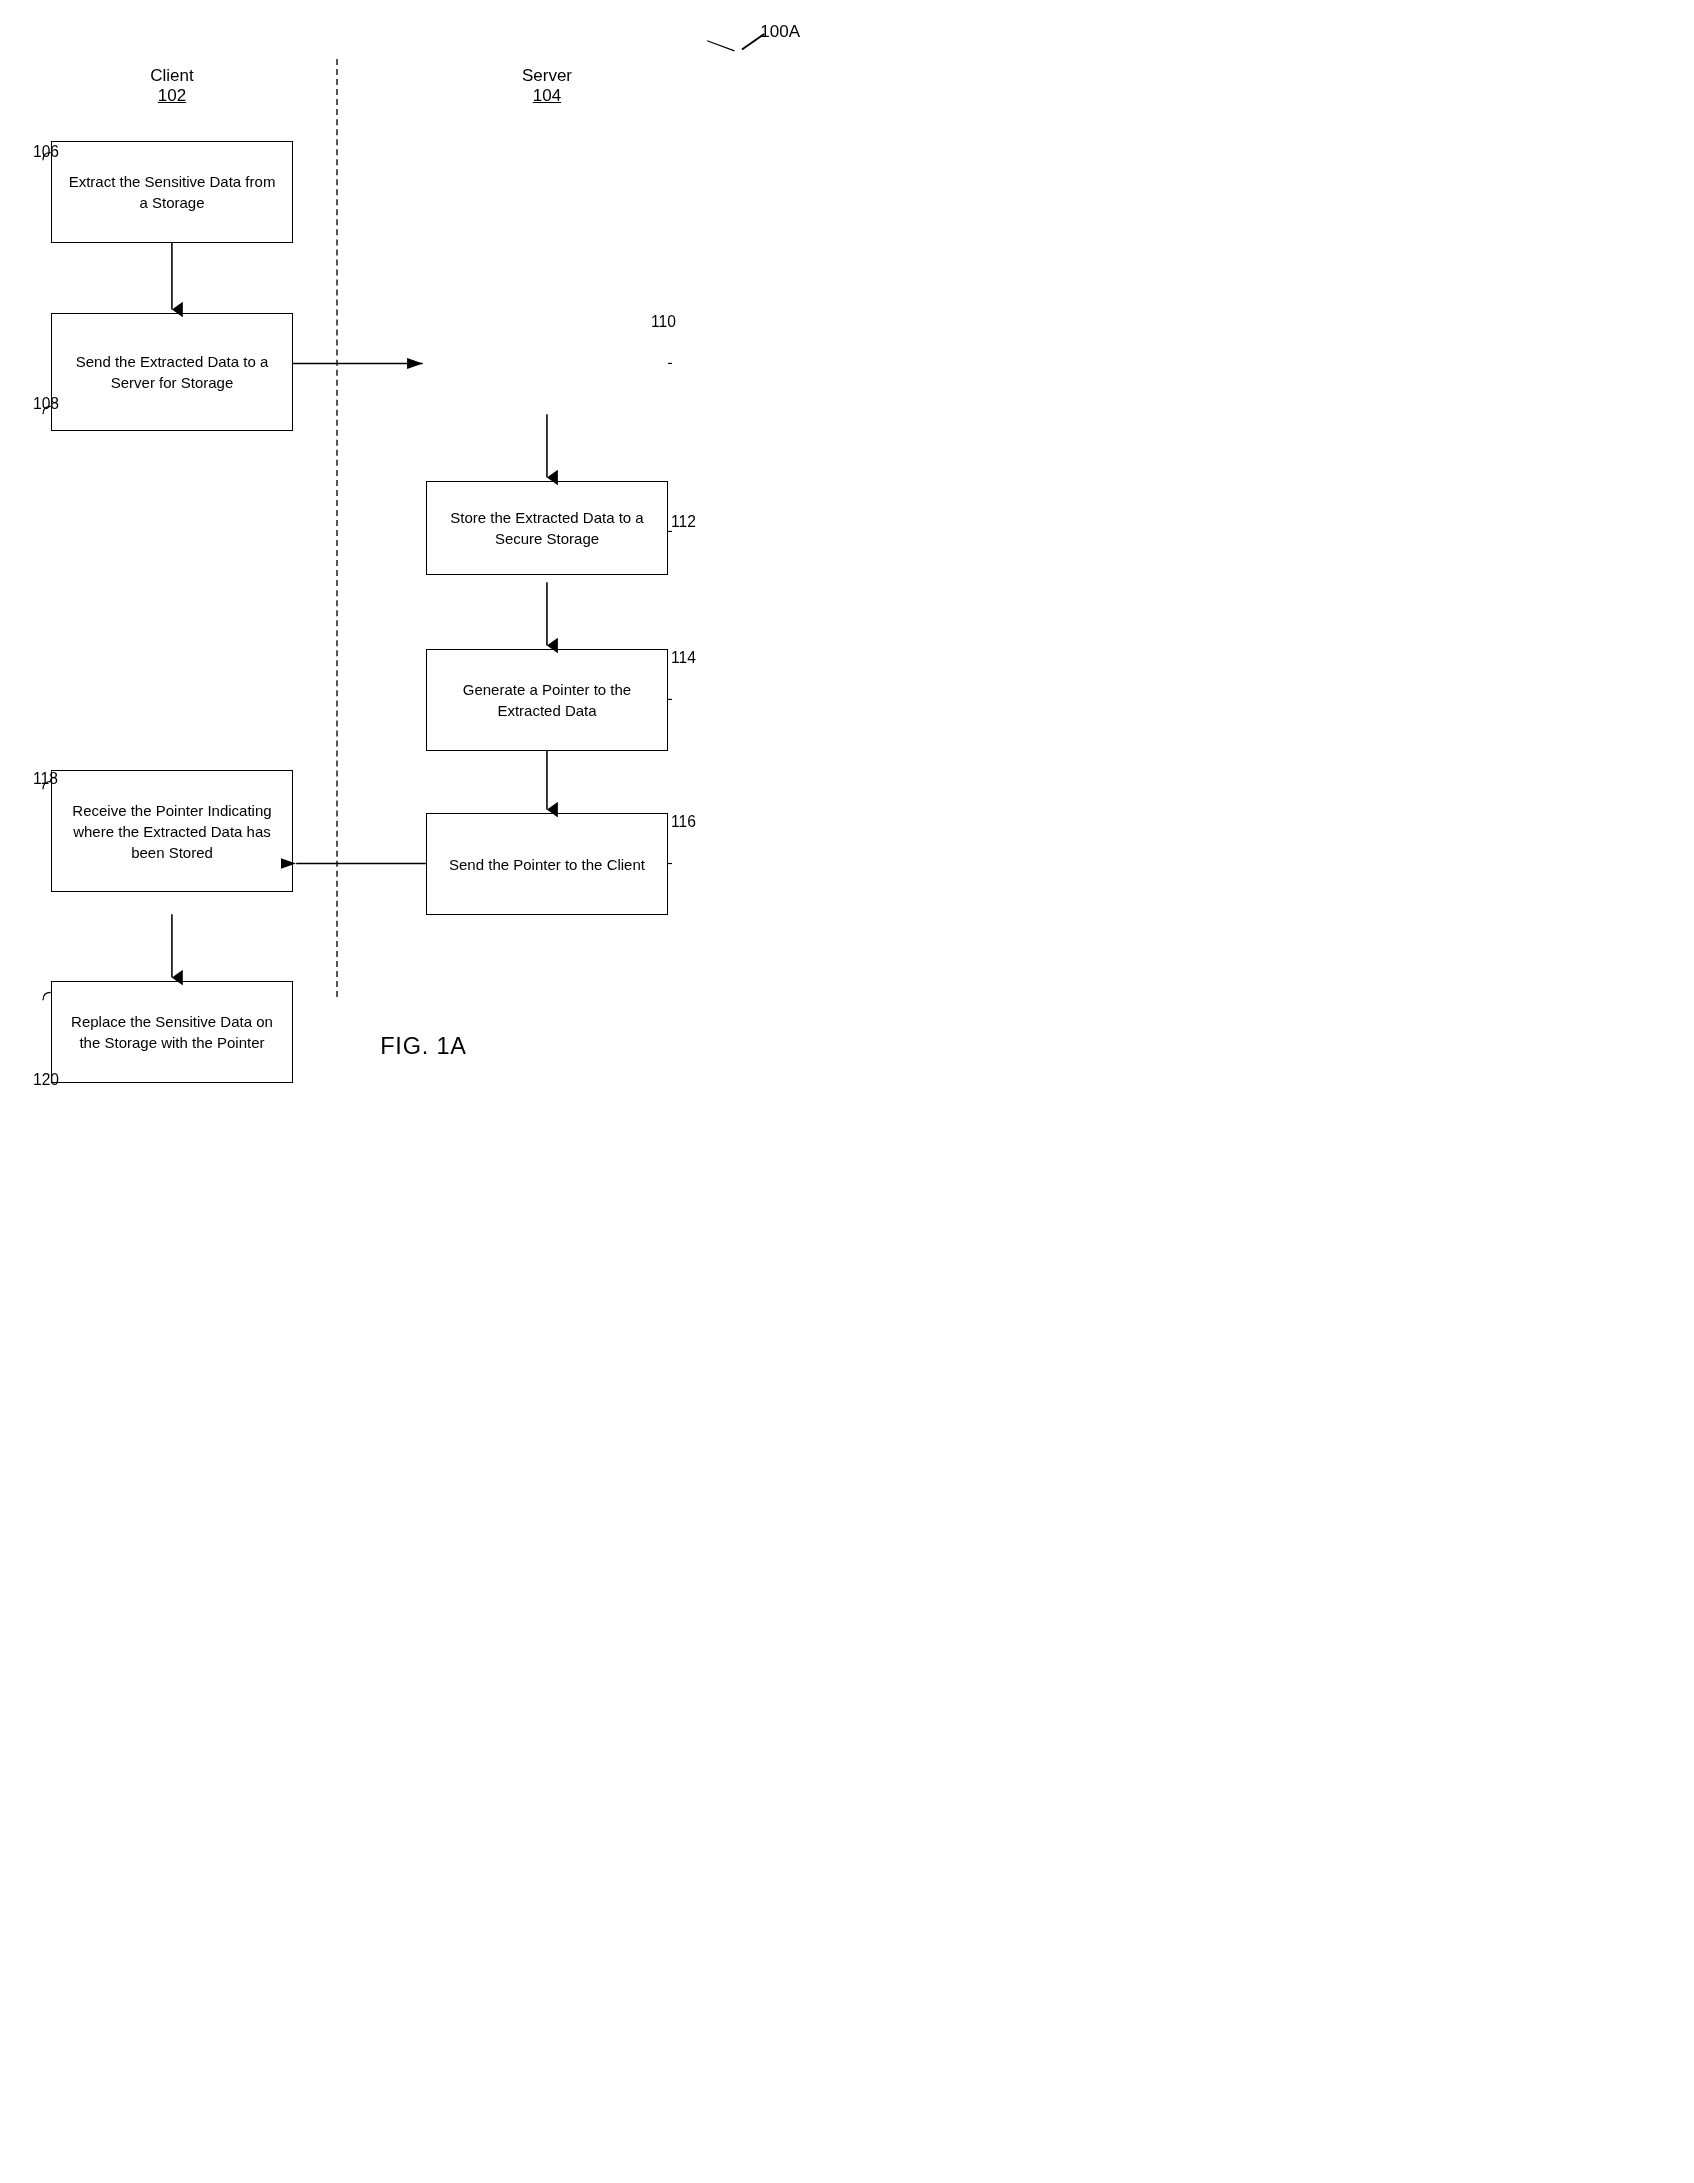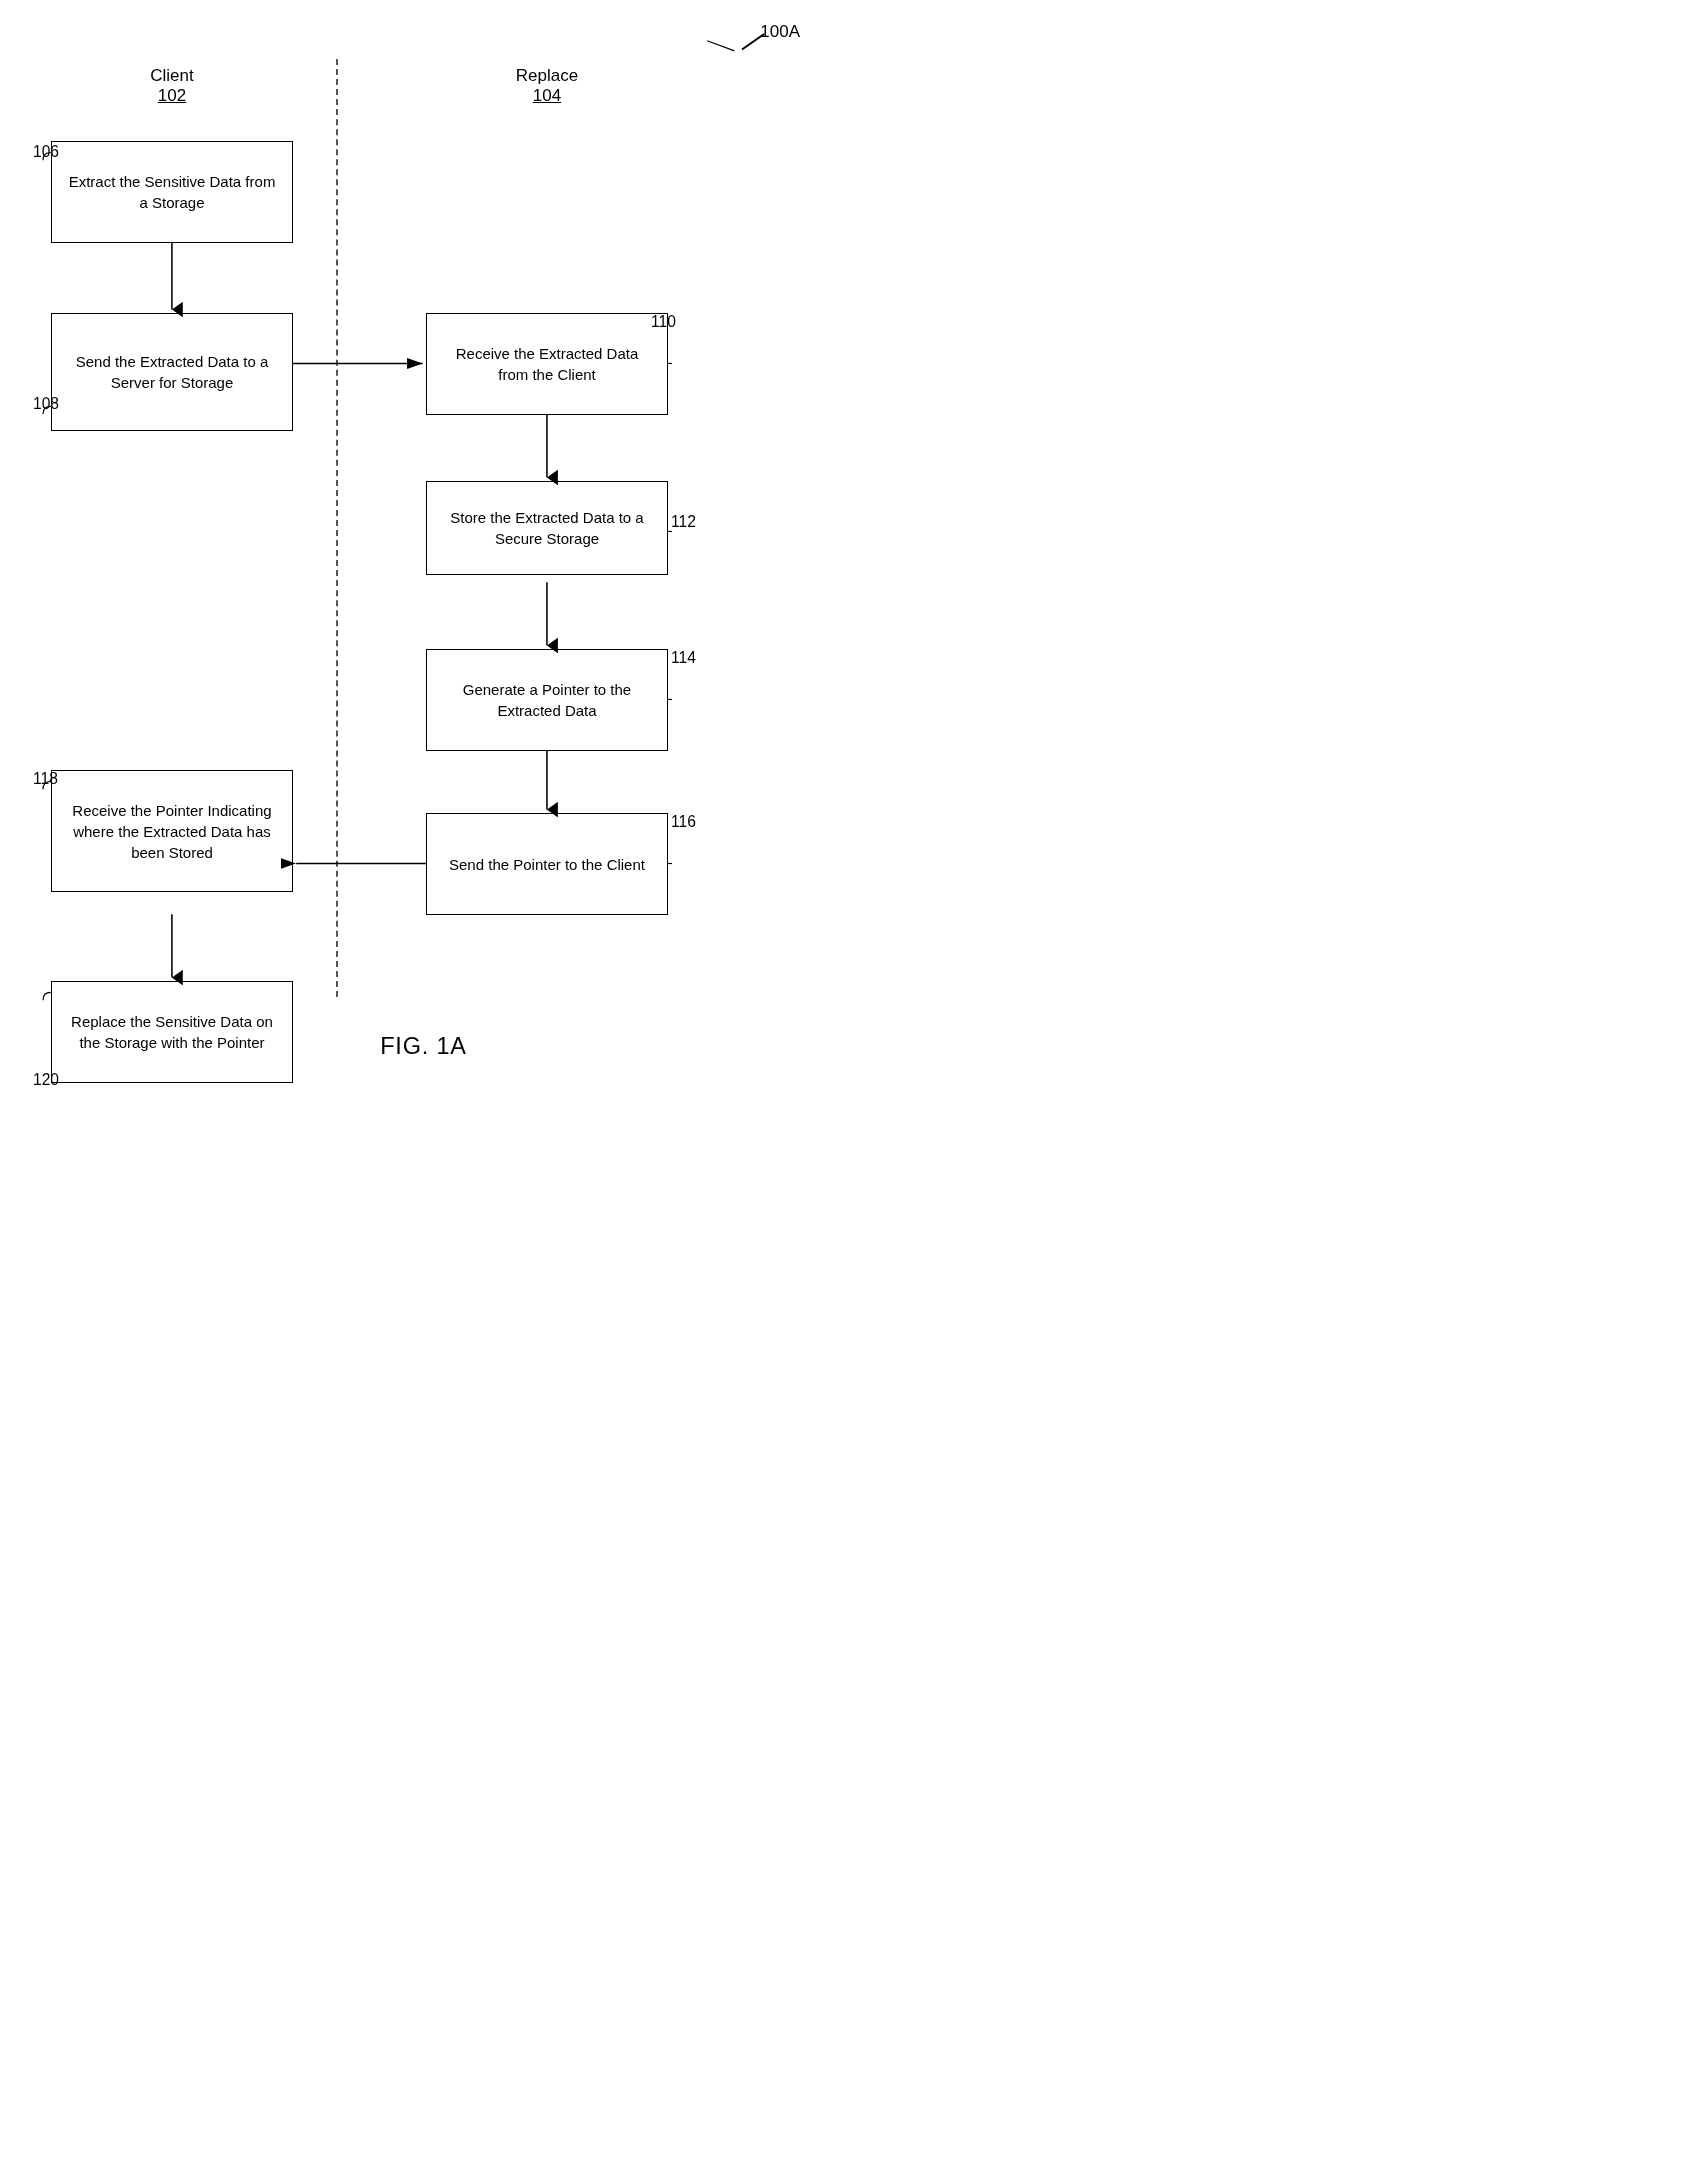--- a/index.html
+++ b/index.html
@@ -112,37 +112,34 @@
   <div class="figure-label-top">
     <div class="arrow"></div>
     <span>100A</span>
   </div>
 
   <div class="col-header col-header-client">
     <span class="title">Client</span><br>
     <span class="number">102</span>
   </div>
   <div class="col-header col-header-server">
-    <span class="title">Replace</span><br>
+    <span class="title">Server</span><br>
     <span class="number">104</span>
   </div>
 
   <div class="divider"></div>
 
   <div class="flow-box" style="top:141px; left:51px; width:242px; height:102px;">
     <span>Extract the Sensitive Data from a Storage</span>
   </div>
 
   <div class="flow-box" style="top:313px; left:51px; width:242px; height:118px;">
     <span>Send the Extracted Data to a Server for Storage</span>
   </div>
 
-  <div class="flow-box" style="top:313px; left:426px; width:242px; height:102px;">
-    <span>Receive the Extracted Data from the Client</span>
-  </div>
 
   <div class="flow-box" style="top:481px; left:426px; width:242px; height:94px;">
     <span>Store the Extracted Data to a Secure Storage</span>
   </div>
 
   <div class="flow-box" style="top:649px; left:426px; width:242px; height:102px;">
     <span>Generate a Pointer to the Extracted Data</span>
   </div>
 
   <div class="flow-box" style="top:813px; left:426px; width:242px; height:102px;">

